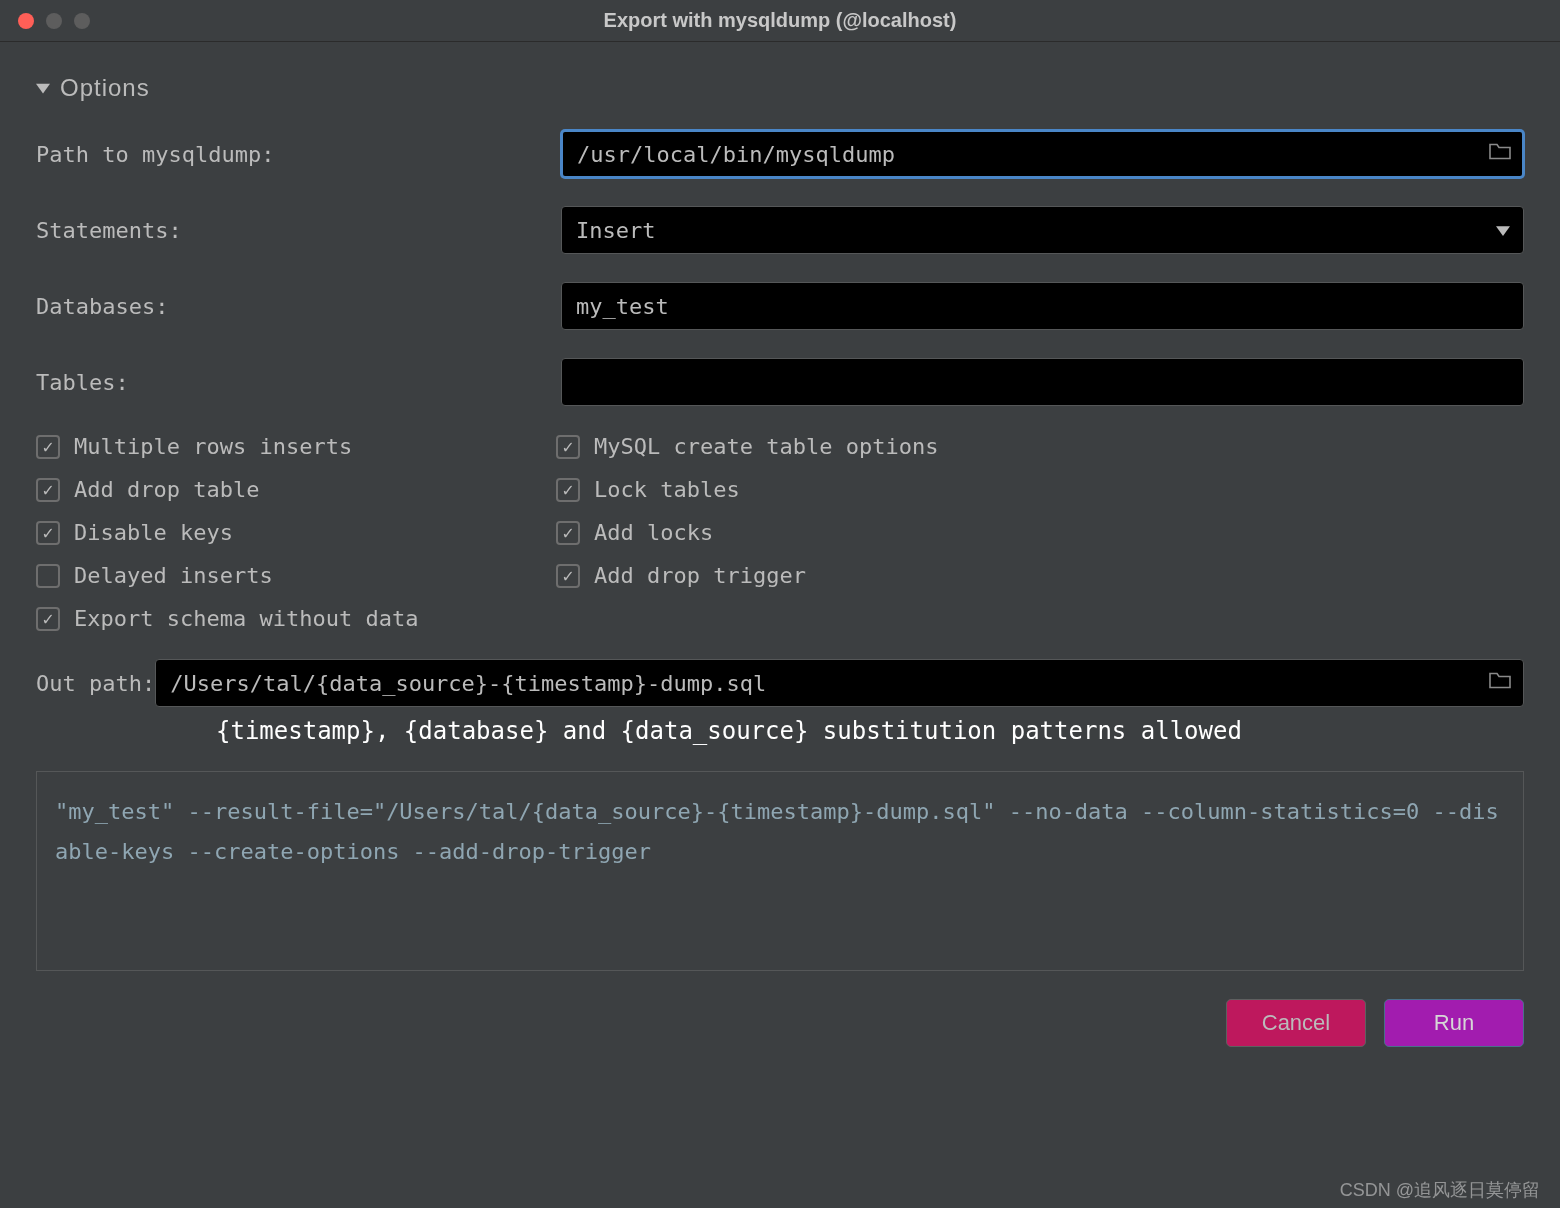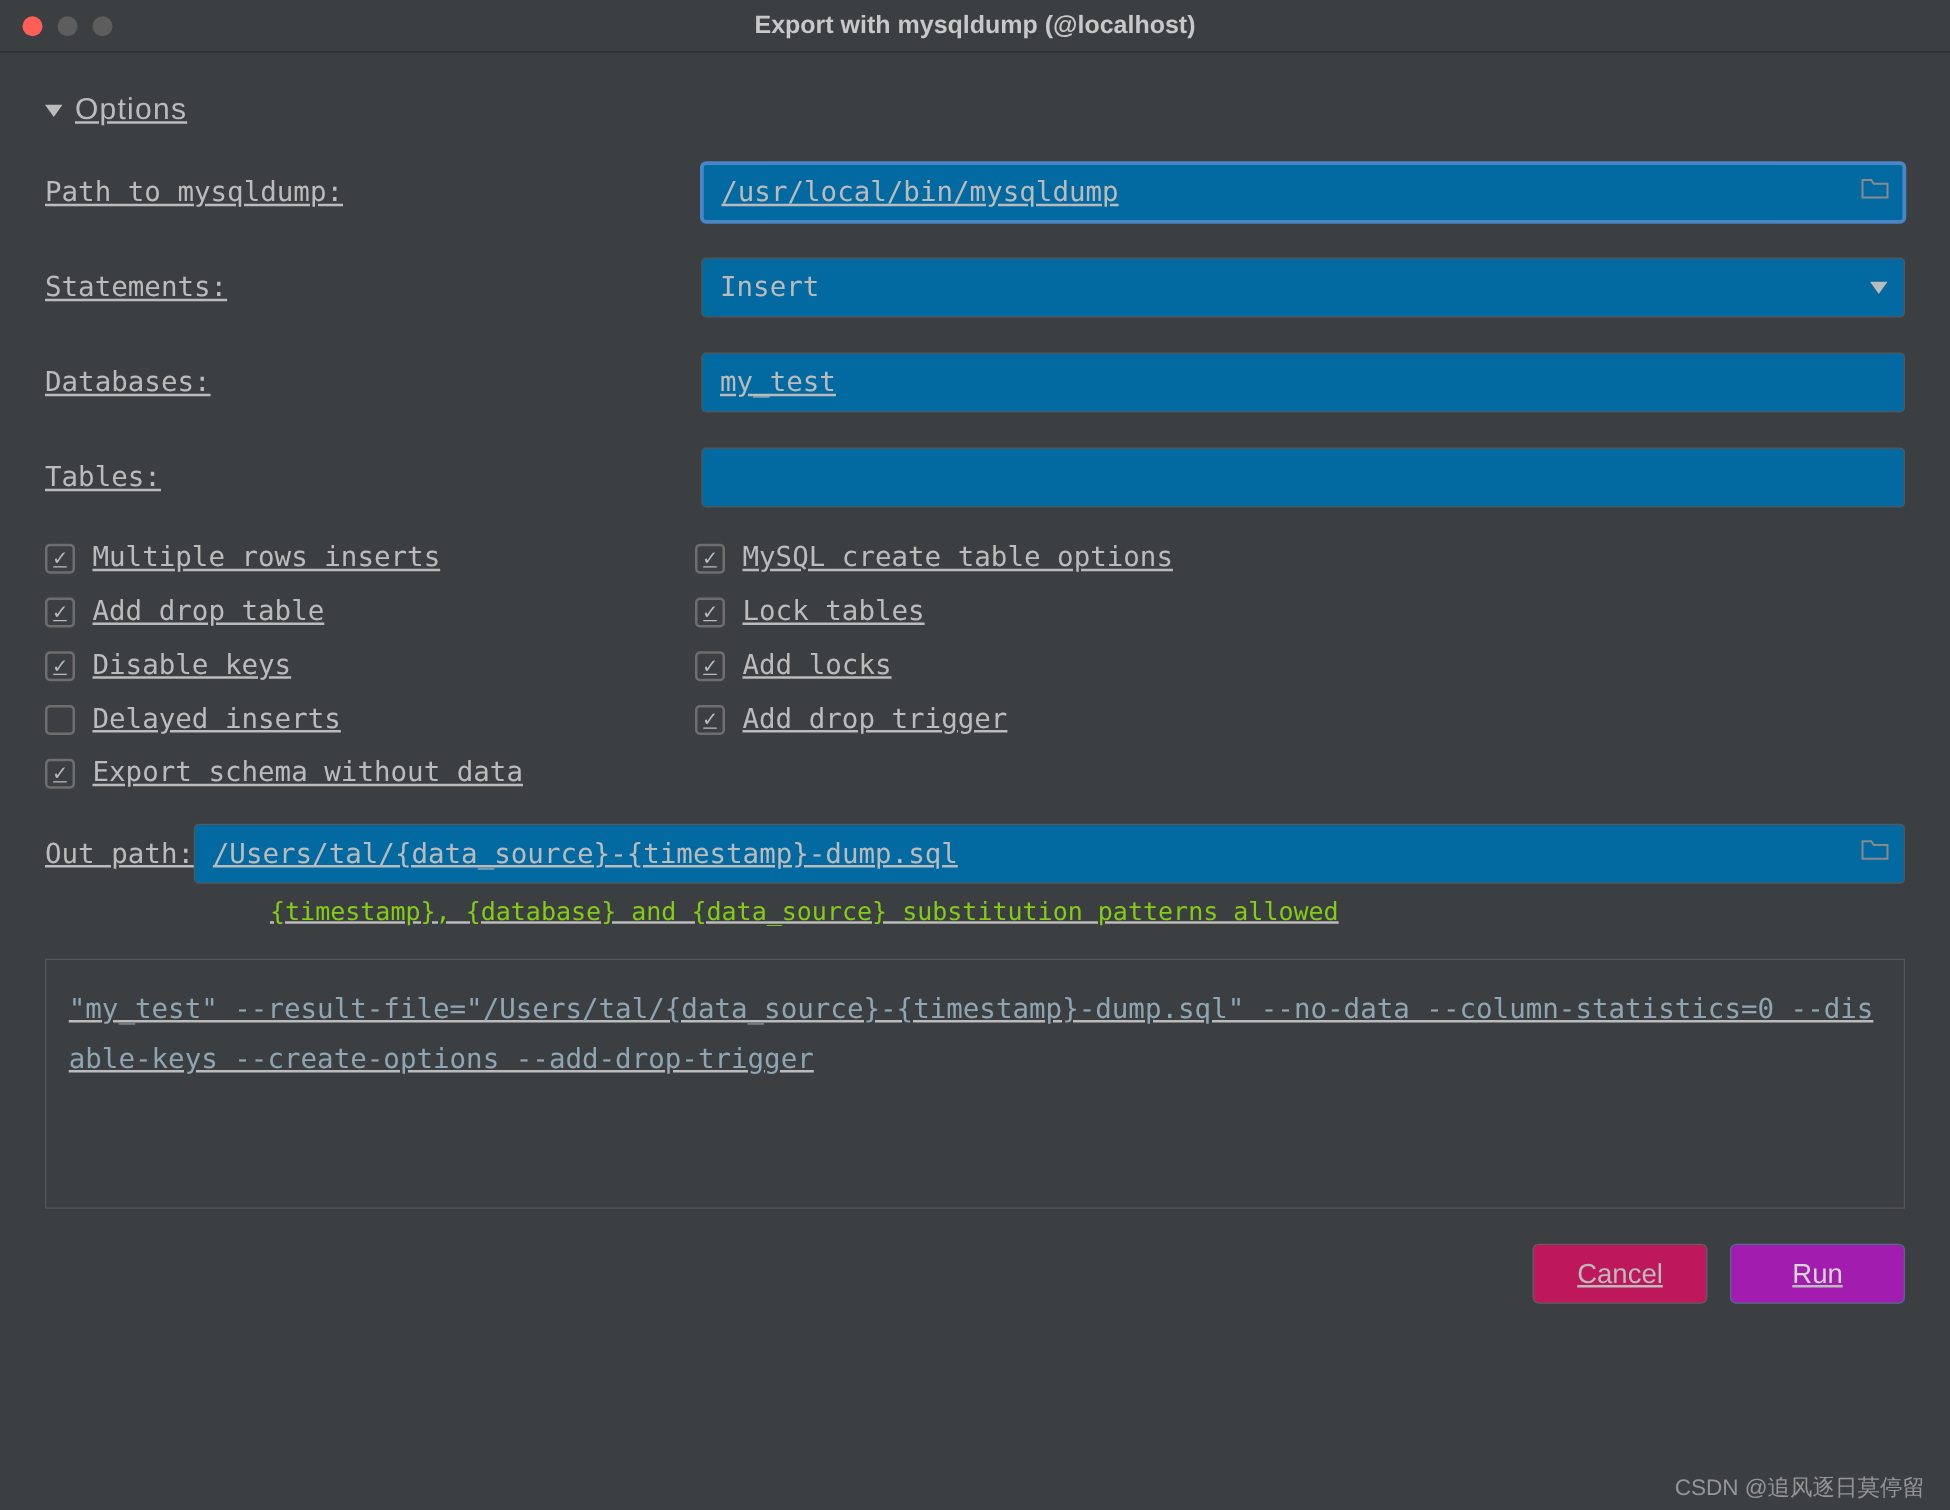--- a/index.html
+++ b/index.html
@@ -4,21 +4,21 @@
 <style>
   * { box-sizing: border-box; margin: 0; padding: 0; }
   html, body { width: 1560px; height: 1208px; }
   body {
     background: #3c3f41;
     font-family: "Menlo", "Consolas", monospace;
     color: #bbbbbb;
     font-size: 22px;
     overflow: hidden;
   }
-  .window { width: 1560px; height: 866px; background: #3c3f41; text-decoration: underline; }
+  .window { width: 1560px; height: 866px; background: #3c3f41; }
   .titlebar {
     height: 42px;
     background: #3c3f41;
     display: flex;
     align-items: center;
     padding: 0 18px;
     border-bottom: 1px solid #2b2b2b;
     position: relative;
   }
   .traffic-lights { display: flex; gap: 12px; align-items: center; }
@@ -63,21 +63,21 @@
   }
   .field-wrap {
     flex: 1;
     position: relative;
     display: flex;
     align-items: center;
   }
   .text-input, .select-input {
     width: 100%;
     height: 48px;
-    background: #0369a1;
+    background: #000000;
     border: 1px solid #555758;
     border-radius: 4px;
     color: #bbbbbb;
     font-family: inherit;
     font-size: 22px;
     padding: 12px 14px;
     outline: none;
   }
   .focused-field {
     border: 2px solid #4a86c7;
@@ -122,22 +122,22 @@
   }
   .checkbox.checked::after {
     content: "✓";
     color: #bbbbbb;
     font-size: 18px;
     line-height: 1;
   }
   .outpath-row { display: flex; align-items: center; margin-bottom: 10px; }
   .outpath-label { flex-shrink: 0; }
   .hint-text {
-    color: #84cc16;
-    font-size: 20px;
+    color: #ffffff;
+    font-size: 24px;
     margin-left: 180px;
     margin-bottom: 26px;
   }
   .preview-box {
     border: 1px solid #555758;
     background: #3c3f41;
     padding: 20px 18px;
     color: #8fa6b2;
     font-size: 22px;
     line-height: 1.8;

